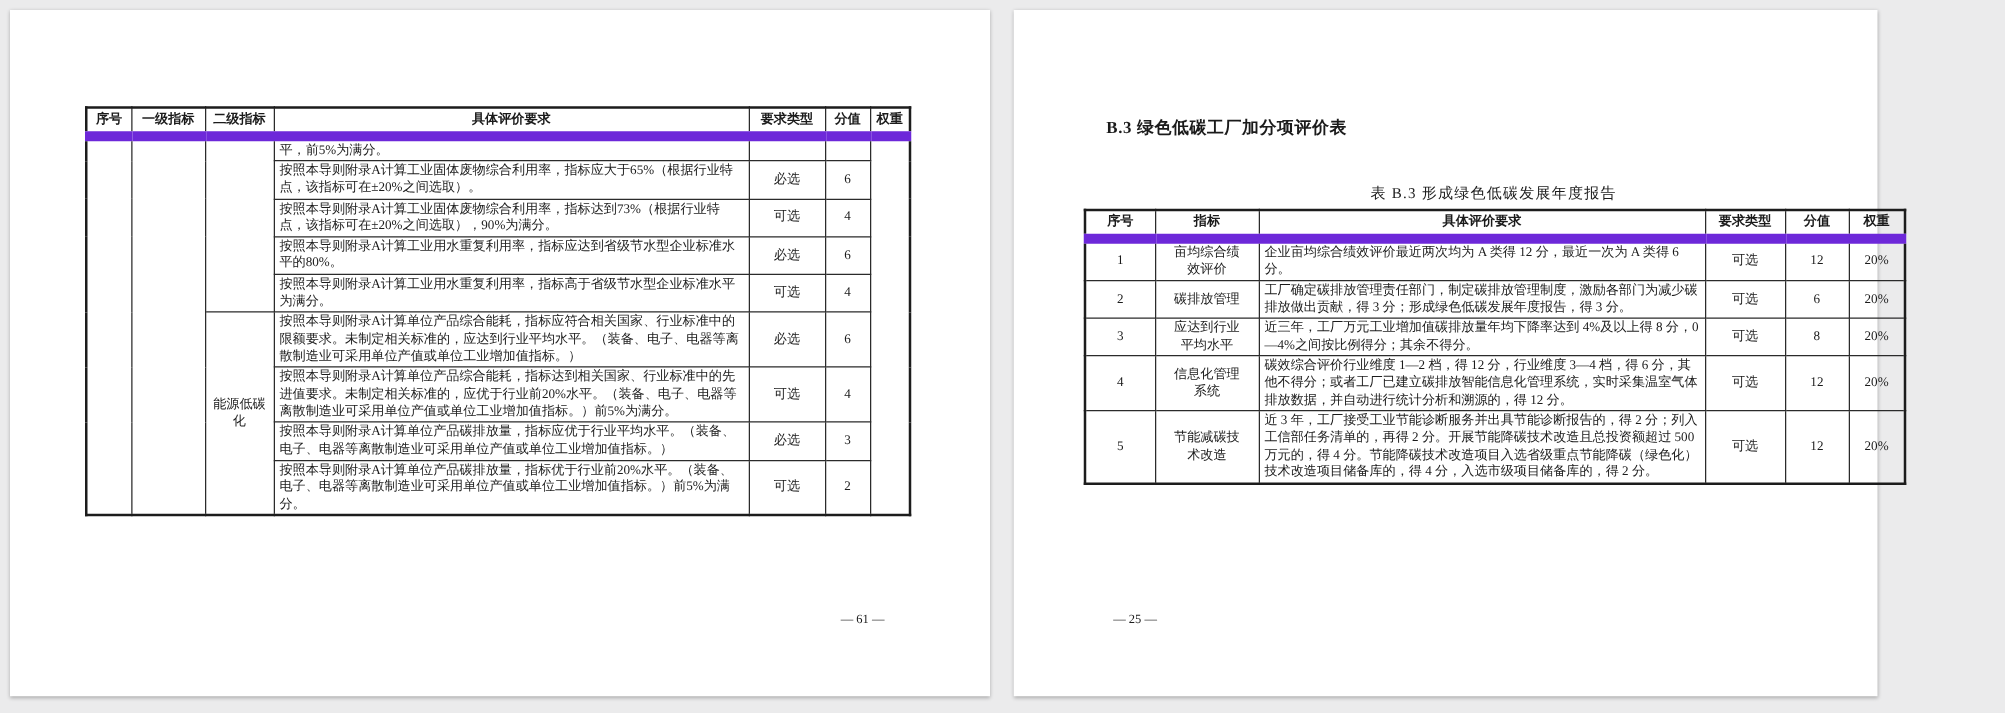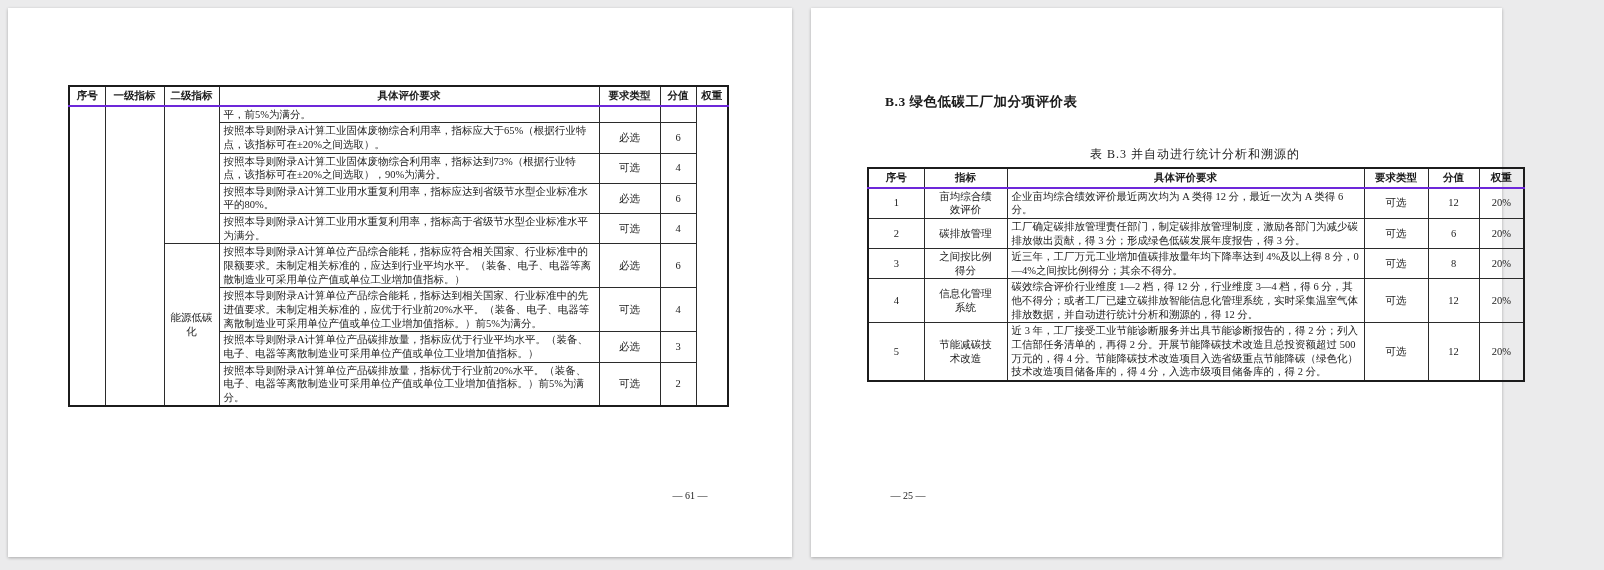--- a/index.html
+++ b/index.html
@@ -30,21 +30,21 @@
   }
   .doc-table th, .doc-table td {
     border:1px solid #2b2b2b;
     padding:1px 3px;
     text-align:center;
     vertical-align:middle;
     overflow:hidden;
   }
   .doc-table thead th {
     font-weight:bold;
-    border-bottom:2px solid #6d28d9;
+    border-bottom:8px solid #6d28d9;
     padding:2px 2px;
   }
   .doc-table td.req { text-align:left; padding:1px 4px; }
   .doc-table td.ind { padding:1px 12px; }
 
   .left-table  { left:60px; top:77px;  width:659px; }
   .right-table { left:56px; top:159px; width:656px; }
 
   .note {
     position:absolute; left:80px; top:398px;
@@ -154,21 +154,21 @@
         </tr>
       </tbody>
     </table>
 
     <div class="page-num pn-left">— 61 —</div>
   </div>
 
   <div class="page page-right">
 
     <div class="b3-heading">B.3 绿色低碳工厂加分项评价表</div>
-    <div class="b3-caption">表 B.3 并自动进行统计分析和溯源的</div>
+    <div class="b3-caption">表 B.3 形成绿色低碳发展年度报告</div>
 
     <table class="doc-table right-table">
       <colgroup>
         <col style="width:56px">
           <col style="width:83px">
           <col style="width:357px">
         <col style="width:64px">
           <col style="width:51px">
           <col style="width:45px">
       </colgroup>
@@ -194,21 +194,21 @@
         <tr>
           <td>2</td>
           <td class="ind">碳排放管理</td>
           <td class="req">工厂确定碳排放管理责任部门，制定碳排放管理制度，激励各部门为减少碳排放做出贡献，得 3 分；形成绿色低碳发展年度报告，得 3 分。</td>
           <td>可选</td>
           <td>6</td>
           <td>20%</td>
         </tr>
         <tr>
           <td>3</td>
-          <td class="ind">之间按比例得分</td>
+          <td class="ind">应达到行业平均水平</td>
           <td class="req">近三年，工厂万元工业增加值碳排放量年均下降率达到 4%及以上得 8 分，0—4%之间按比例得分；其余不得分。</td>
           <td>可选</td>
           <td>8</td>
           <td>20%</td>
         </tr>
         <tr>
           <td>4</td>
           <td class="ind">信息化管理系统</td>
           <td class="req">碳效综合评价行业维度 1—2 档，得 12 分，行业维度 3—4 档，得 6 分，其他不得分；或者工厂已建立碳排放智能信息化管理系统，实时采集温室气体排放数据，并自动进行统计分析和溯源的，得 12 分。</td>
           <td>可选</td>

